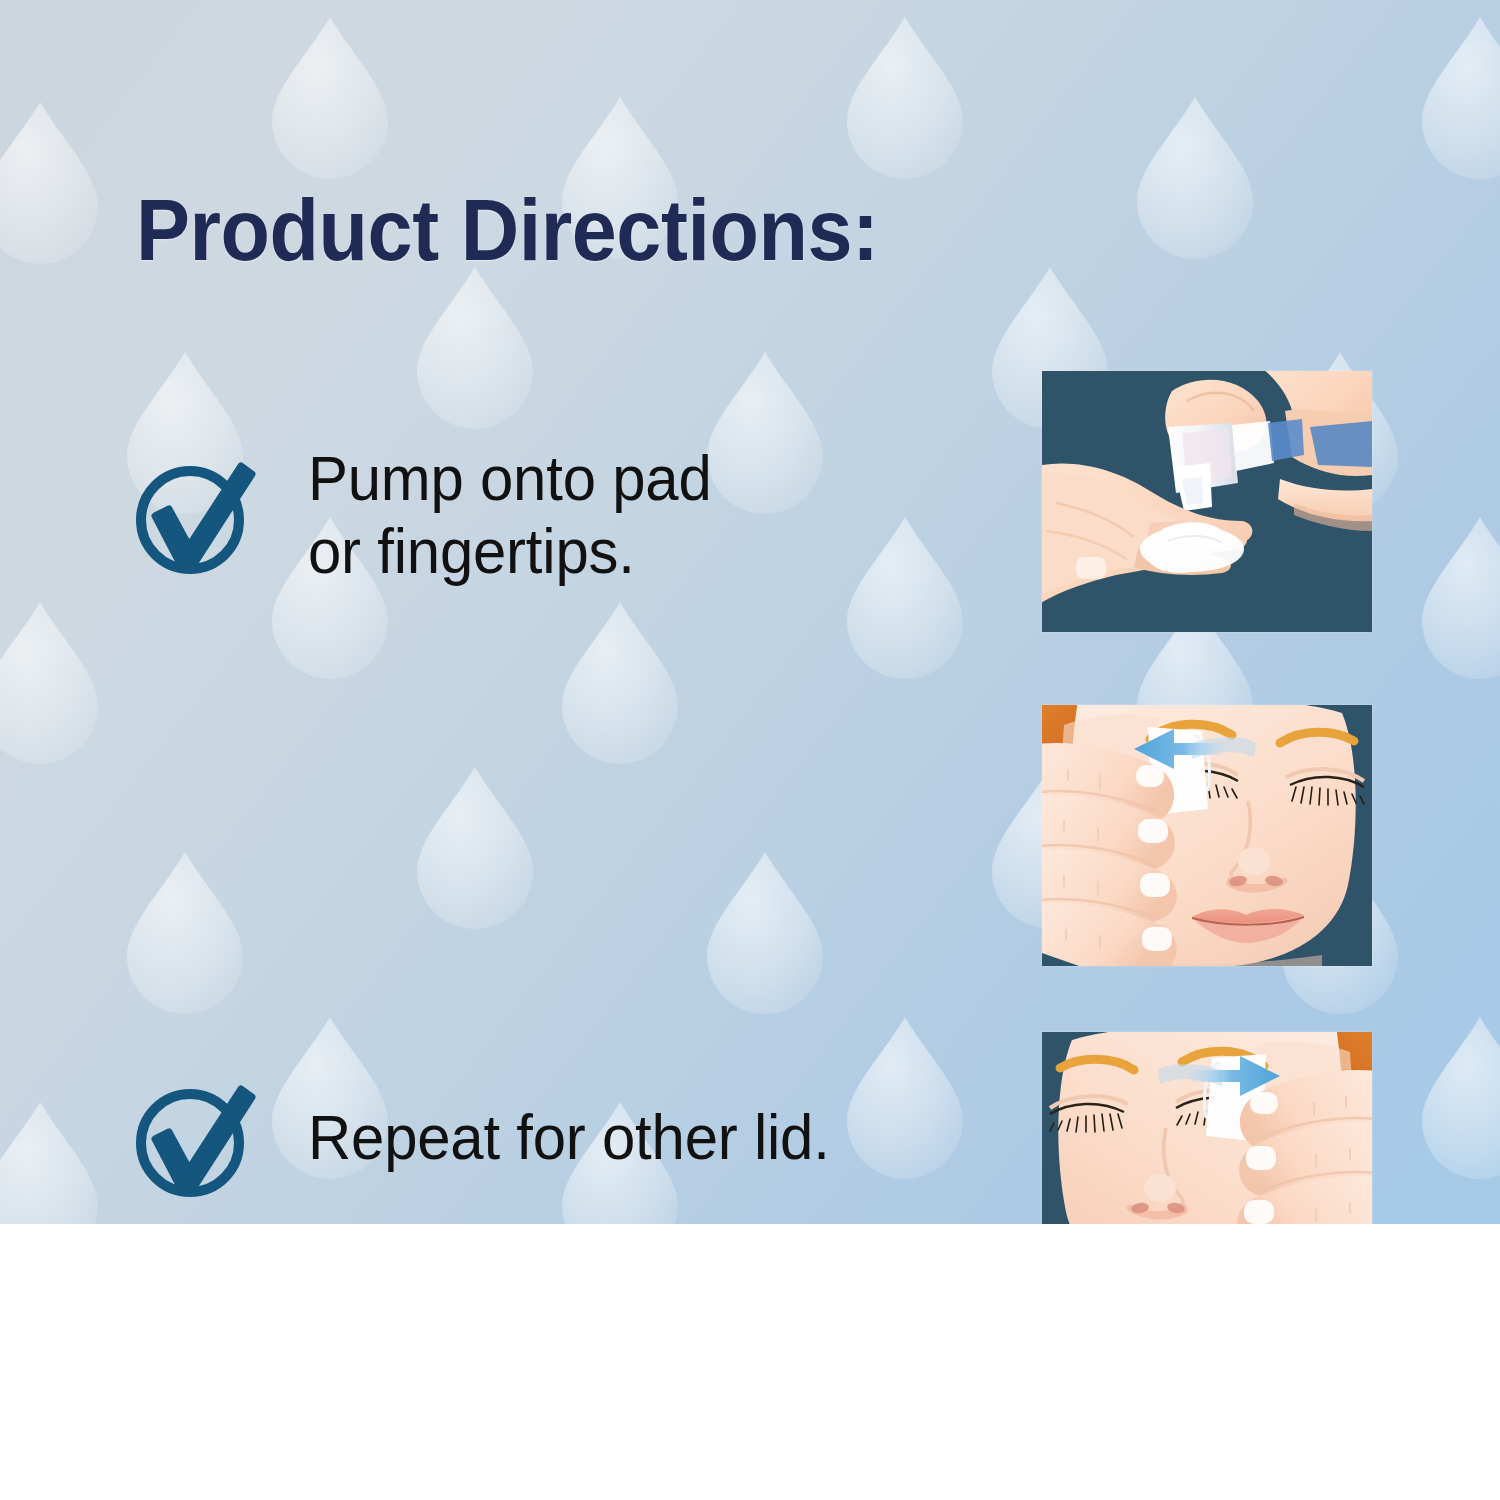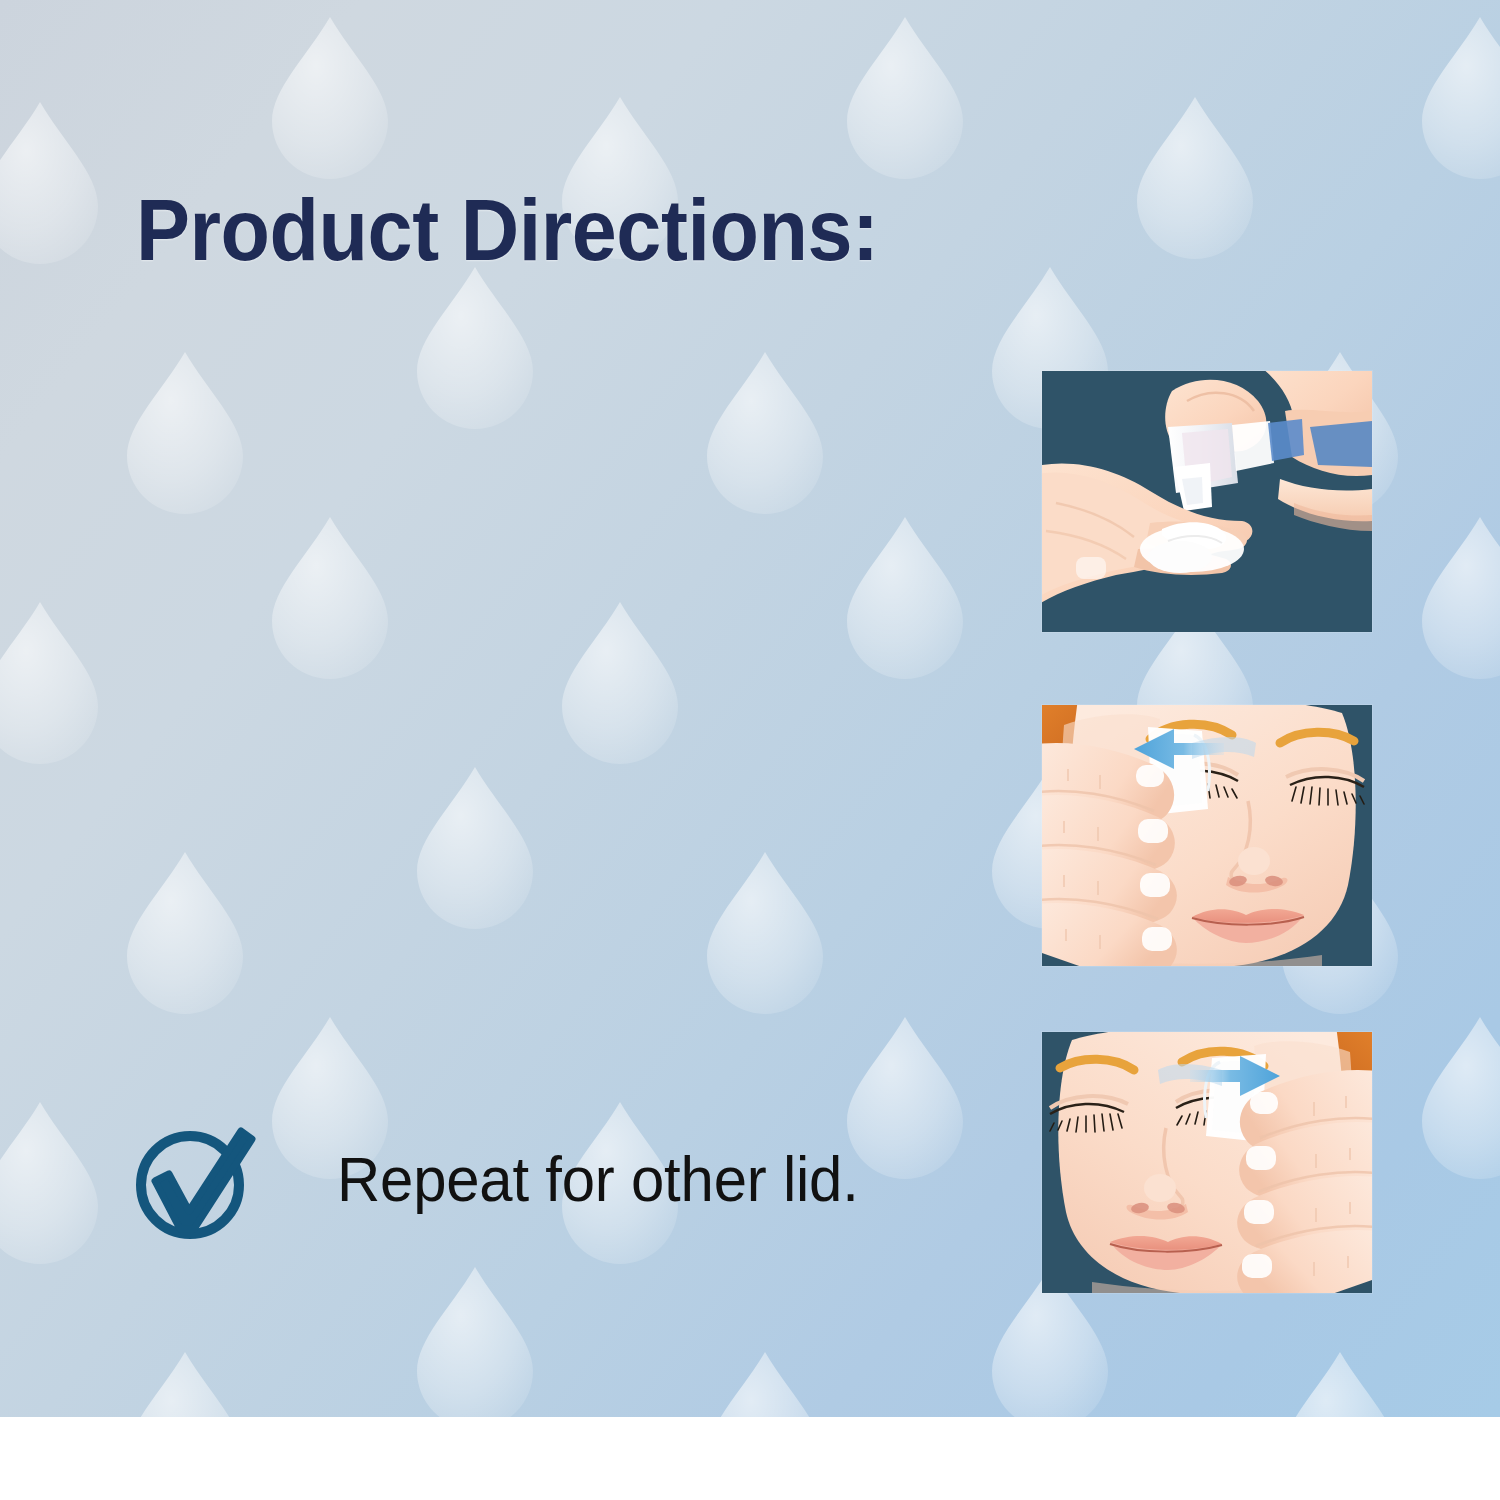--- a/index.html
+++ b/index.html
@@ -9,21 +9,21 @@
   body {
     width: 1500px;
     height: 1500px;
     overflow: hidden;
     font-family: "Liberation Sans", sans-serif;
   }
 
   #page {
     position: relative;
     width: 1500px;
-    height: 1417px;
+    height: 1224px;
     background: linear-gradient(128deg,
         #ccd4dd 0%,
         #cfd8e0 14%,
         #ccd8e2 28%,
         #c3d4e2 44%,
         #b9d0e3 60%,
         #b0cbe4 74%,
         #a9c9e5 88%,
         #a6cbe7 100%);
     overflow: hidden;
@@ -58,21 +58,21 @@
   
   .step {
     position: absolute;
     left: 128px;
     width: 900px;
     display: flex;
     align-items: center;
   }
   #step-0 { top: 430px; height: 170px; }
   #step-1 { top: 720px; height: 250px; }
-  #step-2 { top: 1095px; height: 170px; gap: 29px; }
+  #step-2 { top: 1053px; height: 170px; }
 
   .check-wrap {
     position: relative;
     flex: 0 0 auto;
     width: 134px;
     height: 134px;
     margin-right: 46px;
   }
   .check-wrap svg { display: block; width: 134px; height: 134px; }
 
@@ -153,20 +153,30 @@
       <use href="#drop" x="185" y="1430"></use>
       <use href="#drop" x="475" y="1345"></use>
       <use href="#drop" x="765" y="1430"></use>
       <use href="#drop" x="1050" y="1345"></use>
       <use href="#drop" x="1340" y="1430"></use>
     </g>
   </svg>
 
   <div id="title">Product Directions:</div>
 
+  <div class="step" id="step-0">
+    <span class="check-wrap">
+      <svg viewBox="0 0 134 134" xmlns="http://www.w3.org/2000/svg">
+        <circle cx="62" cy="72" r="49" fill="none" stroke="#14567d" stroke-width="10"></circle>
+        <path d="M27 68 L41 61 L61 98 L113 18 L124 26 L66 116 L52 116 Z" fill="#14567d" stroke="#14567d" stroke-width="7" stroke-linejoin="round"></path>
+      </svg>
+    </span>
+    <div class="step-text">Pump onto pad
+or fingertips.</div>
+  </div>
 
 
   <div class="step" id="step-2">
     <span class="check-wrap">
       <svg viewBox="0 0 134 134" xmlns="http://www.w3.org/2000/svg">
         <circle cx="62" cy="72" r="49" fill="none" stroke="#14567d" stroke-width="10"></circle>
         <path d="M27 68 L41 61 L61 98 L113 18 L124 26 L66 116 L52 116 Z" fill="#14567d" stroke="#14567d" stroke-width="7" stroke-linejoin="round"></path>
       </svg>
     </span>
     <div class="step-text">Repeat for other lid.</div>

